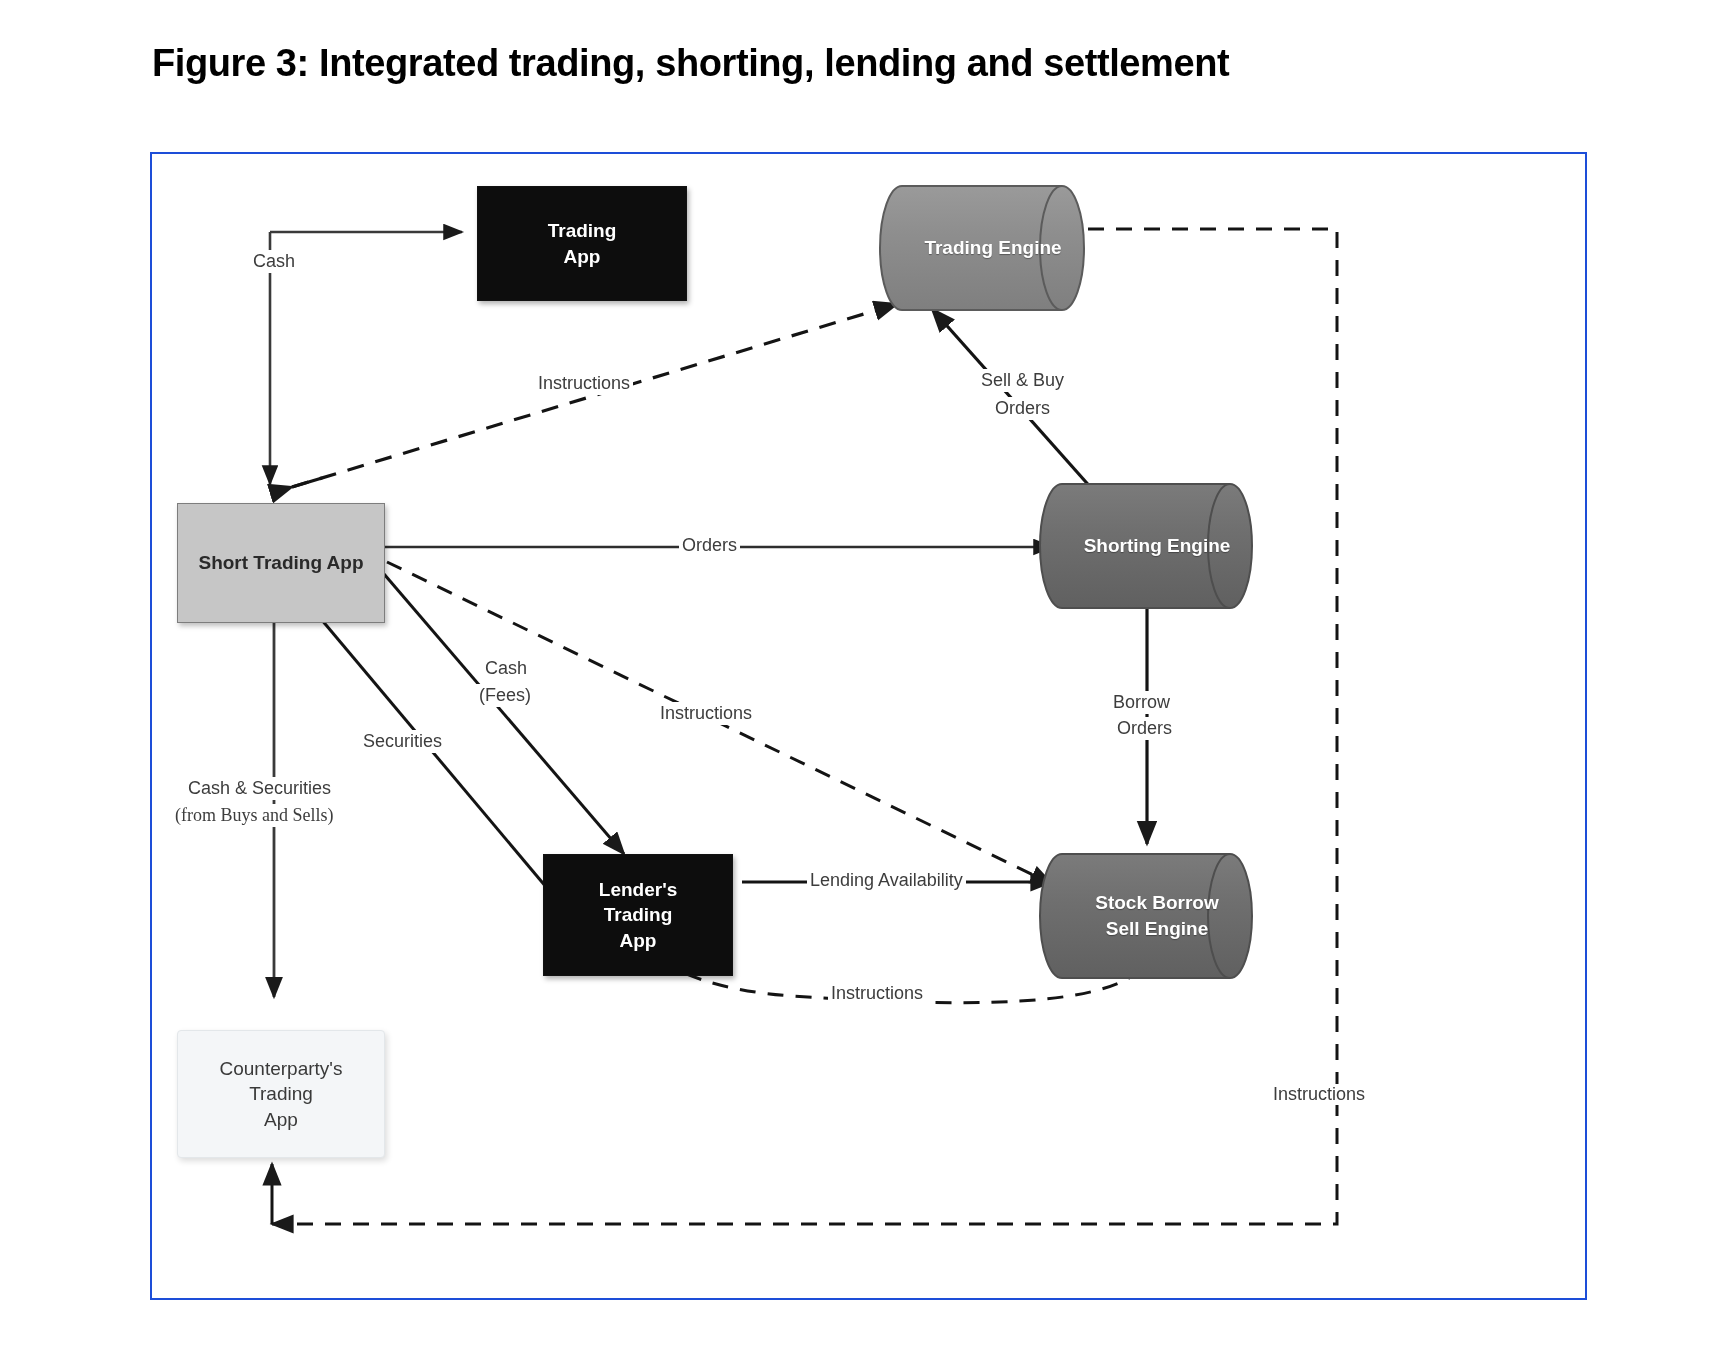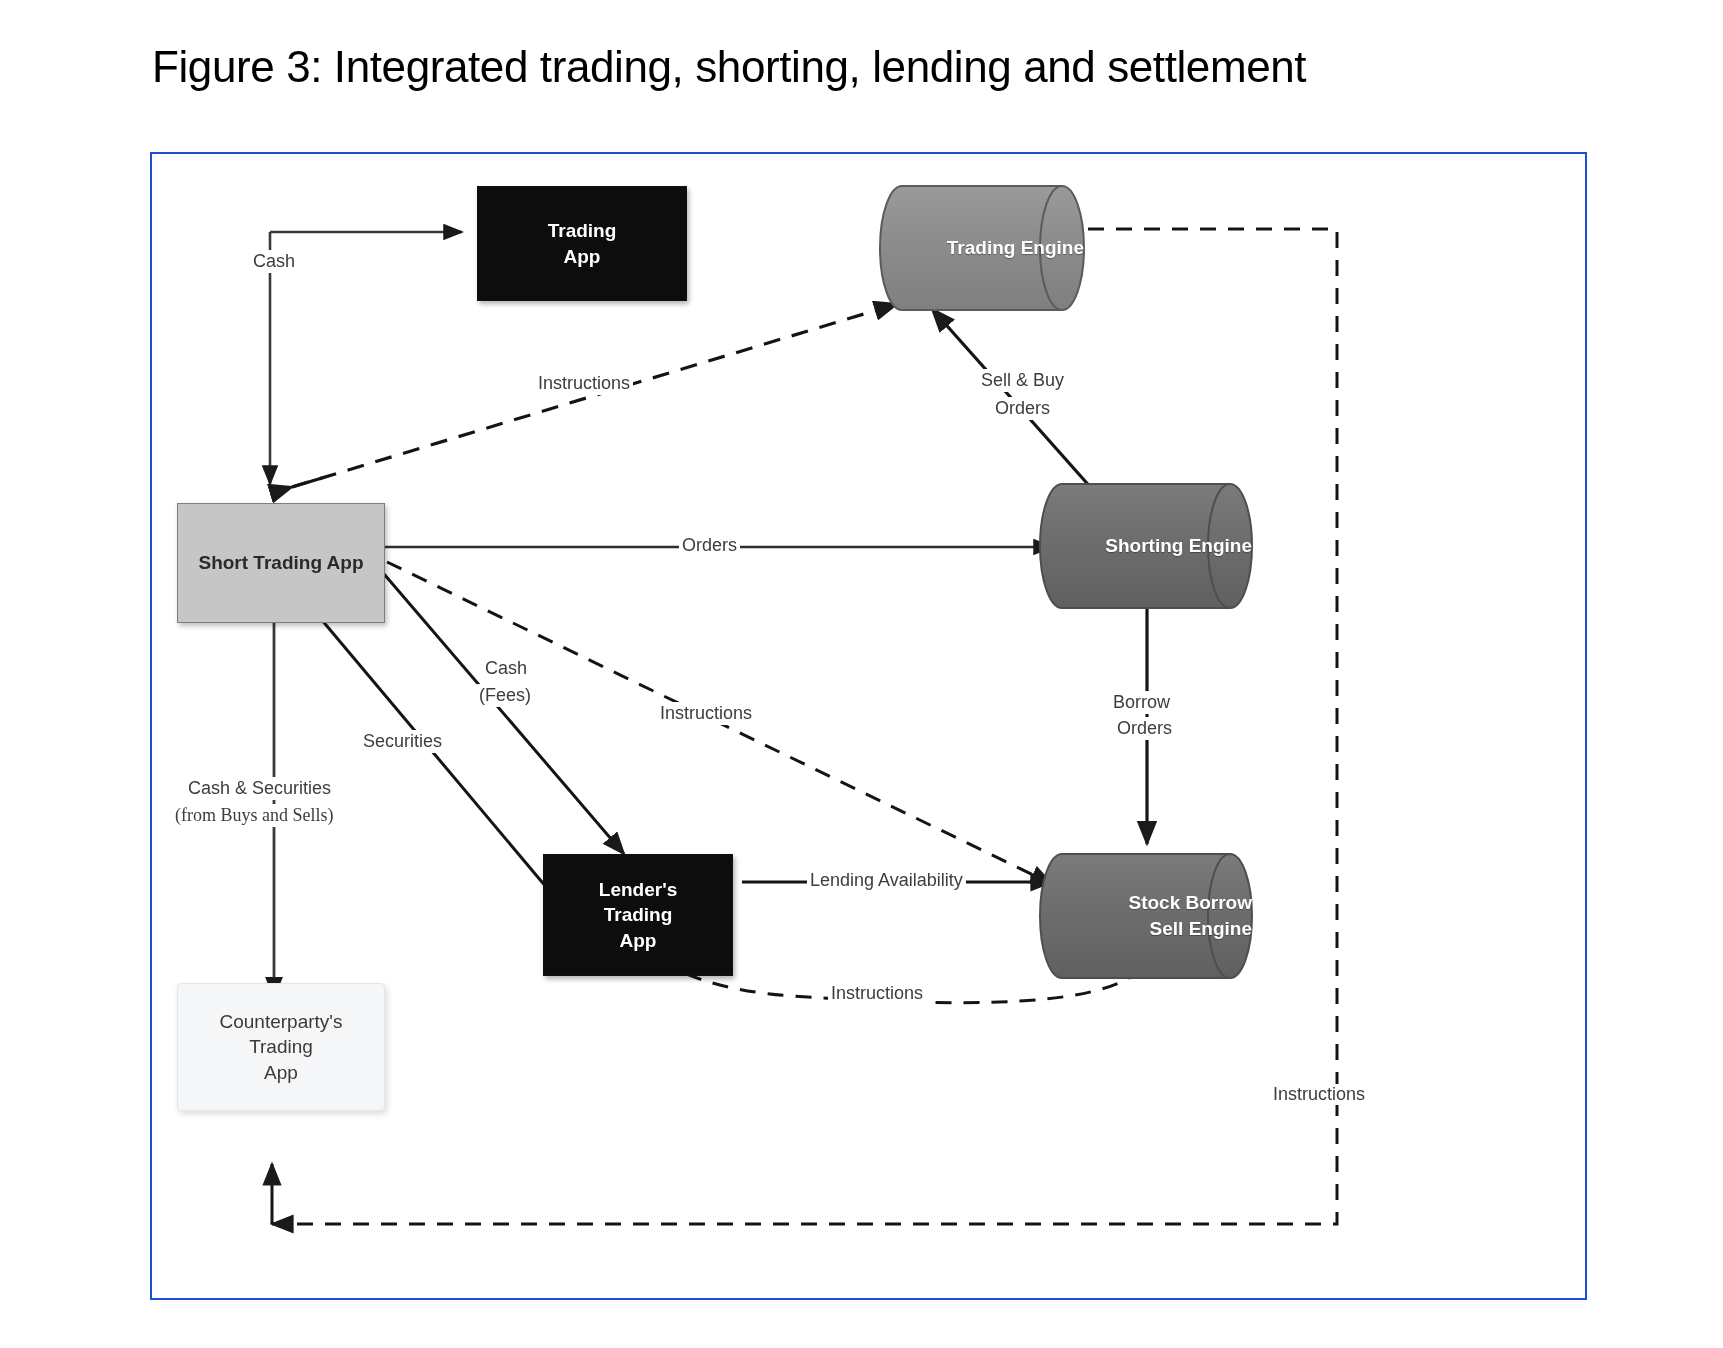--- a/index.html
+++ b/index.html
@@ -11,22 +11,22 @@
     width: 1723px;
     height: 1348px;
     font-family: "Liberation Sans", sans-serif;
     position: relative;
     overflow: hidden;
   }
   #figure-title {
     position: absolute;
     left: 152px;
     top: 42px;
-    font-size: 44px;
-    font-weight: normal;
+    font-size: 38px;
+    font-weight: bold;
     letter-spacing: -0.4px;
     color: #000000;
     white-space: nowrap;
   }
   #diagram-frame {
     position: absolute;
     left: 150px;
     top: 152px;
     width: 1437px;
     height: 1148px;
@@ -79,21 +79,21 @@
     position: absolute;
   }
   .cylinder .cyl-label {
     position: absolute;
     left: 0;
     top: 0;
     width: 100%;
     height: 100%;
     display: flex;
     flex-direction: column;
-    align-items: flex-end;
+    align-items: center;
     justify-content: center;
     color: #ffffff;
     font-size: 19px;
     font-weight: bold;
     line-height: 1.35;
     text-shadow: 0 1px 1px rgba(0,0,0,0.35);
     pointer-events: none;
   }
   .edge-label {
     position: absolute;
@@ -239,21 +239,21 @@
     </div>
   </div>
 
   <div class="cylinder" style="left:910px; top:700px; width:190px; height:124px;">
     <div class="cyl-label">
       <span>Stock Borrow</span>
       <span>Sell Engine</span>
     </div>
   </div>
 
-  <div class="node node-box-light" style="left:25px; top:829px; width:208px; height:128px;">
+  <div class="node node-box-light" style="left:25px; top:876px; width:208px; height:128px;">
     <div>
       <span>Counterparty's</span><br>
       <span>Trading</span><br>
       <span>App</span>
     </div>
   </div>
 
   <div class="edge-label" style="left:98px; top:96px;">Cash</div>
 
   <div class="edge-label" style="left:383px; top:218px;">Instructions</div>

